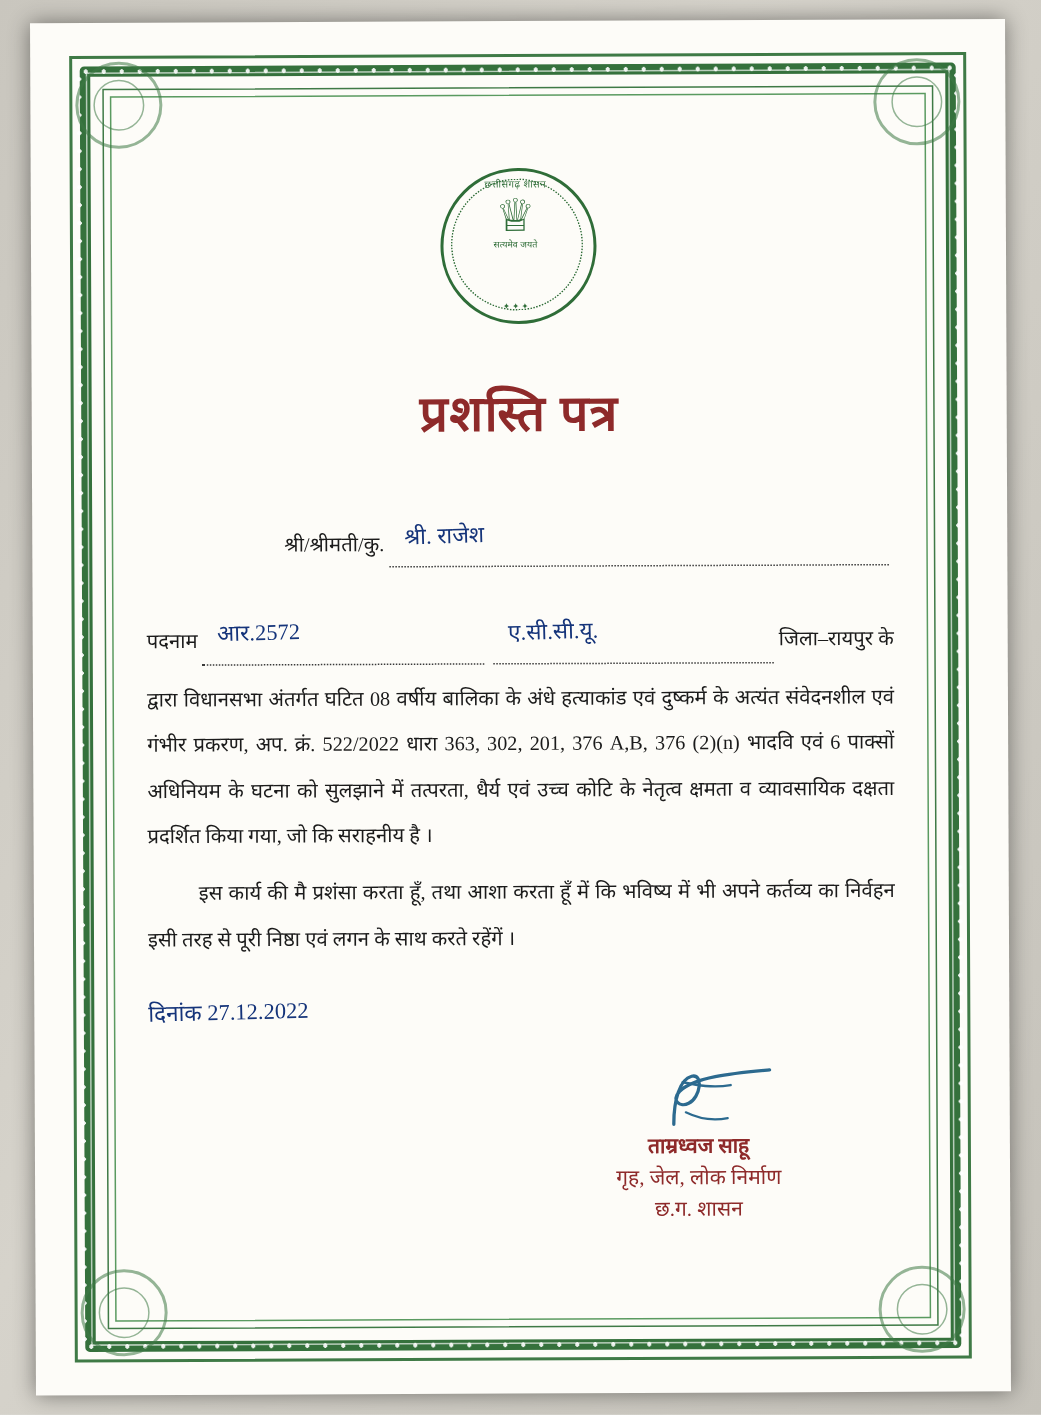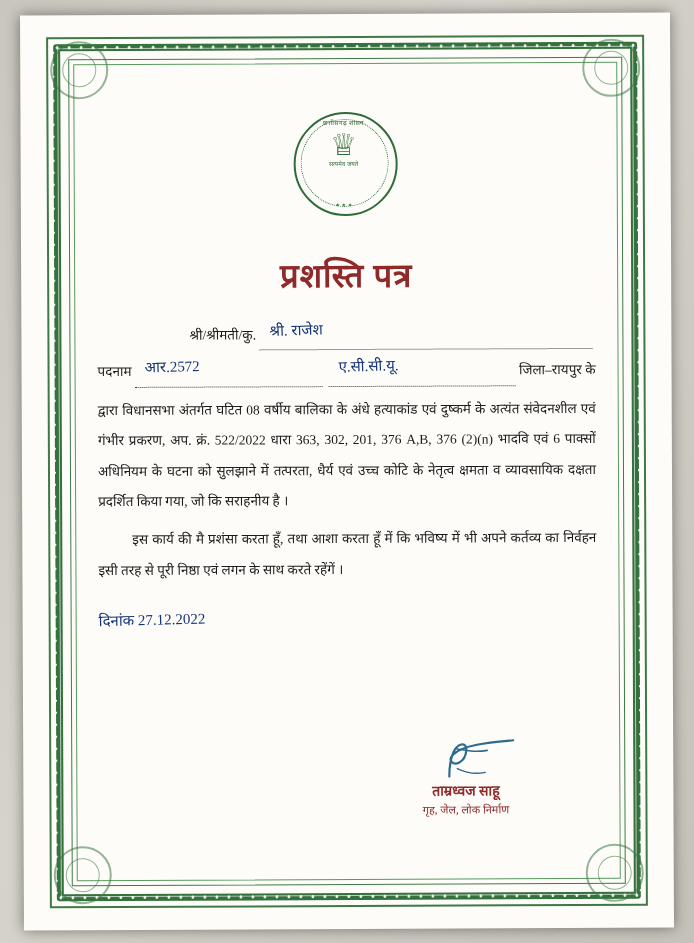--- a/index.html
+++ b/index.html
@@ -191,21 +191,21 @@
     font-size: 13.5px;
     color: #1b1b1b;
     line-height: 2.25;
   }
 
   .field-line {
     display: flex;
     align-items: flex-end;
     white-space: nowrap;
   }
-  .field-label { flex: 0 0 auto; }
+  .field-label { flex: 0 0 auto; margin-top: 28px; }
   .dots {
     flex: 1 1 auto;
     border-bottom: 1.5px dotted #3a3a3a;
     height: 15px;
     margin: 0 3px;
     position: relative;
   }
   .handwritten {
     position: absolute;
     left: 10px;
@@ -248,21 +248,21 @@
     height: 42px;
     position: relative;
   }
   .sign-mark svg { position: absolute; left: 50%; top: 0; transform: translateX(-50%); }
   .sign-name {
     font-size: 14px;
     font-weight: bold;
     padding-bottom: 2px;
   }
   .sign-role {
-    font-size: 11px;
+    font-size: 14px;
     line-height: 1.55;
   }
 </style>
 </head>
 <body>
 
 <div class="page">
   <div class="sheet">
 
     <div class="frame-outer"></div>
@@ -326,17 +326,18 @@
       <div class="sign-block">
         <div class="sign-mark">
           <svg width="150" height="44" viewBox="0 0 150 44" aria-hidden="true">
             <path d="M58 38 C58 22, 62 8, 70 6 C78 4, 76 20, 68 24 C62 27, 56 22, 62 16 C72 6, 100 4, 122 2" fill="none" stroke="#2c6a8f" stroke-width="2.2" stroke-linecap="round"></path>
             <path d="M64 10 C74 12, 84 14, 96 12" fill="none" stroke="#2c6a8f" stroke-width="1.6" stroke-linecap="round"></path>
             <path d="M66 30 C74 34, 84 36, 94 34" fill="none" stroke="#2c6a8f" stroke-width="1.4" stroke-linecap="round"></path>
           </svg>
         </div>
         <div class="sign-name">ताम्रध्वज साहू</div>
         <div class="sign-role">गृह, जेल, लोक निर्माण</div>
+        <div class="sign-role">छ.ग. शासन</div>
       </div>
 
     </div>
   </div>
 </div>
 
 </body></html>

